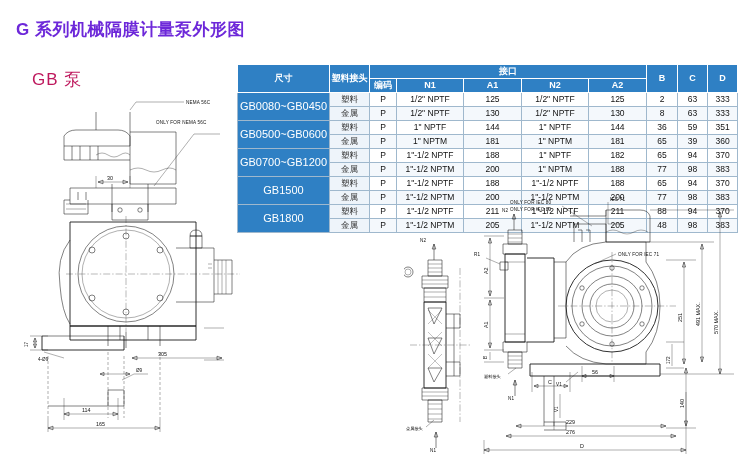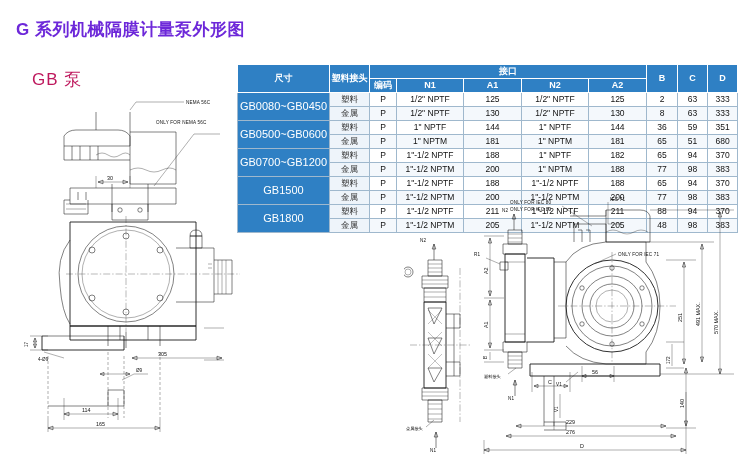--- a/index.html
+++ b/index.html
@@ -160,22 +160,22 @@
           <td class="val">351</td>
         </tr>
         <tr>
           <td class="matcell">金属</td>
           <td class="valalt">P</td>
           <td class="valalt">1" NPTM</td>
           <td class="valalt">181</td>
           <td class="valalt">1" NPTM</td>
           <td class="valalt">181</td>
           <td class="valalt">65</td>
-          <td class="valalt">51</td>
-          <td class="valalt">680</td>
+          <td class="valalt">39</td>
+          <td class="valalt">360</td>
         </tr>
         <tr>
           <td class="sizecell" rowspan="2">GB0700~GB1200</td>
           <td class="matcell">塑料</td>
           <td class="val">P</td>
           <td class="val">1"-1/2 NPTF</td>
           <td class="val">188</td>
           <td class="val">1" NPTF</td>
           <td class="val">182</td>
           <td class="val">65</td>

